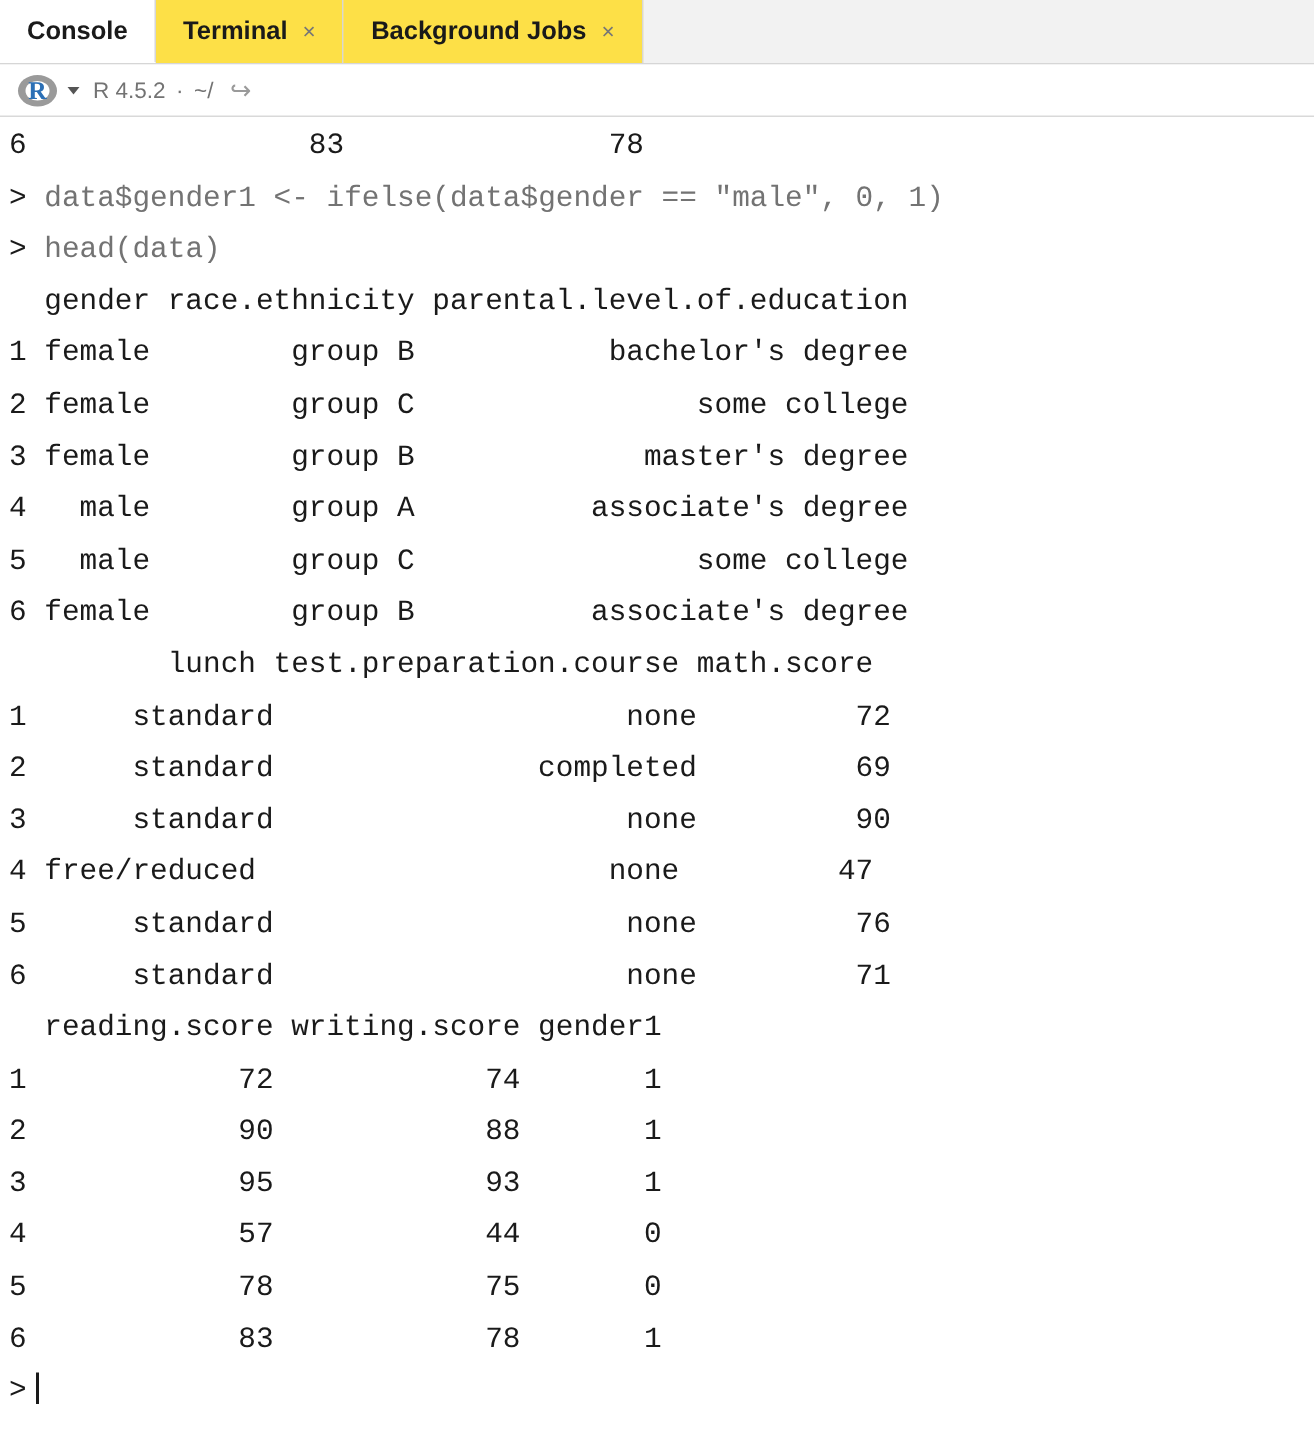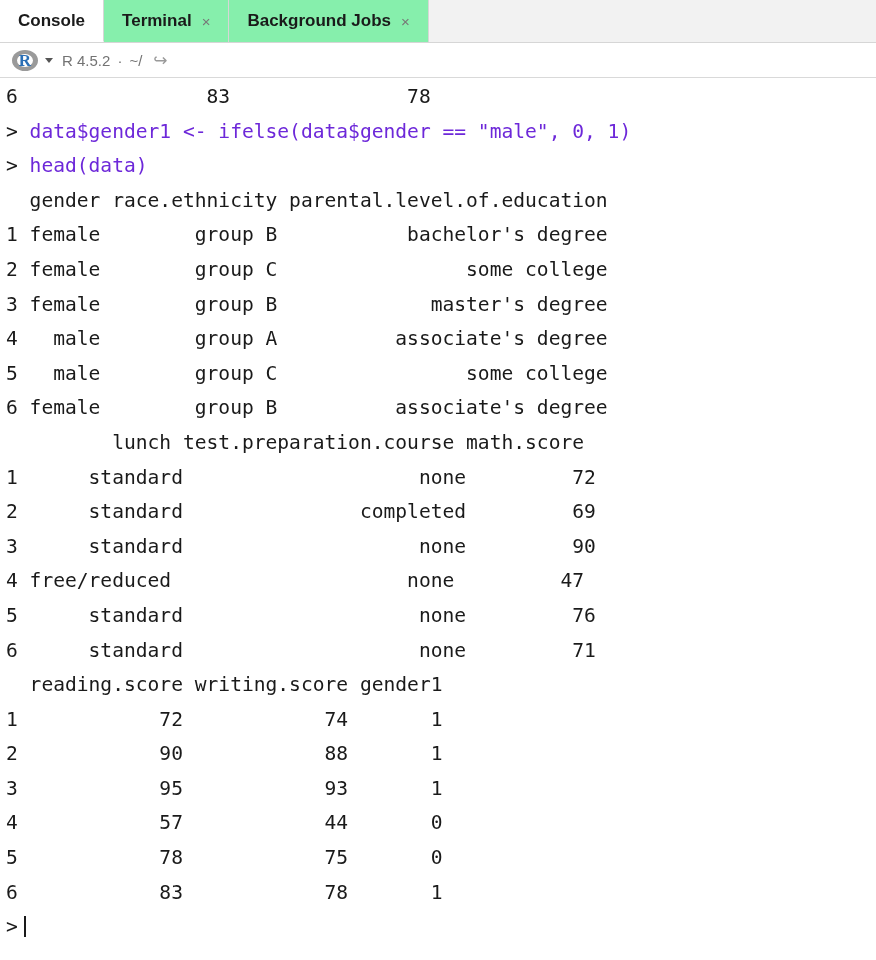--- a/index.html
+++ b/index.html
@@ -34,21 +34,21 @@
   }
   .tab {
     display: flex;
     align-items: center;
     gap: 10px;
     padding: 0 18px;
     font-size: 17px;
     font-weight: bold;
     color: #1a1a1a;
     border-right: 1px solid #d6d6d6;
-    background: #86efac;
+    background: #fde047;
     cursor: pointer;
     white-space: nowrap;
   }
   .tab.active {
     background: #ffffff;
     border-bottom: 1px solid #ffffff;
     position: relative;
     top: 0;
   }
   .tab .close-x {
@@ -132,22 +132,22 @@
     overflow: hidden;
     padding: 2px 0 0 6px;
     background: #ffffff;
     font-family: "DejaVu Sans Mono", monospace;
     font-size: 19.6px;
     line-height: 34.6px;
     color: #1a1a1a;
     white-space: pre;
     letter-spacing: 0px;
   }
-  .console .line { white-space: pre; }
-  .cmd { color: #6d28d9; margin-top: 32px; }
+  .console .line { white-space: pre; font-family: Liberation Mono, monospace; }
+  .cmd { color: #737373; margin-top: 32px; }
   .prompt { color: #1a1a1a; }
 
   .cursor {
     display: inline-block;
     width: 2px;
     height: 21px;
     background: #1a1a1a;
     vertical-align: -4px;
     margin-left: 6px;
   }

